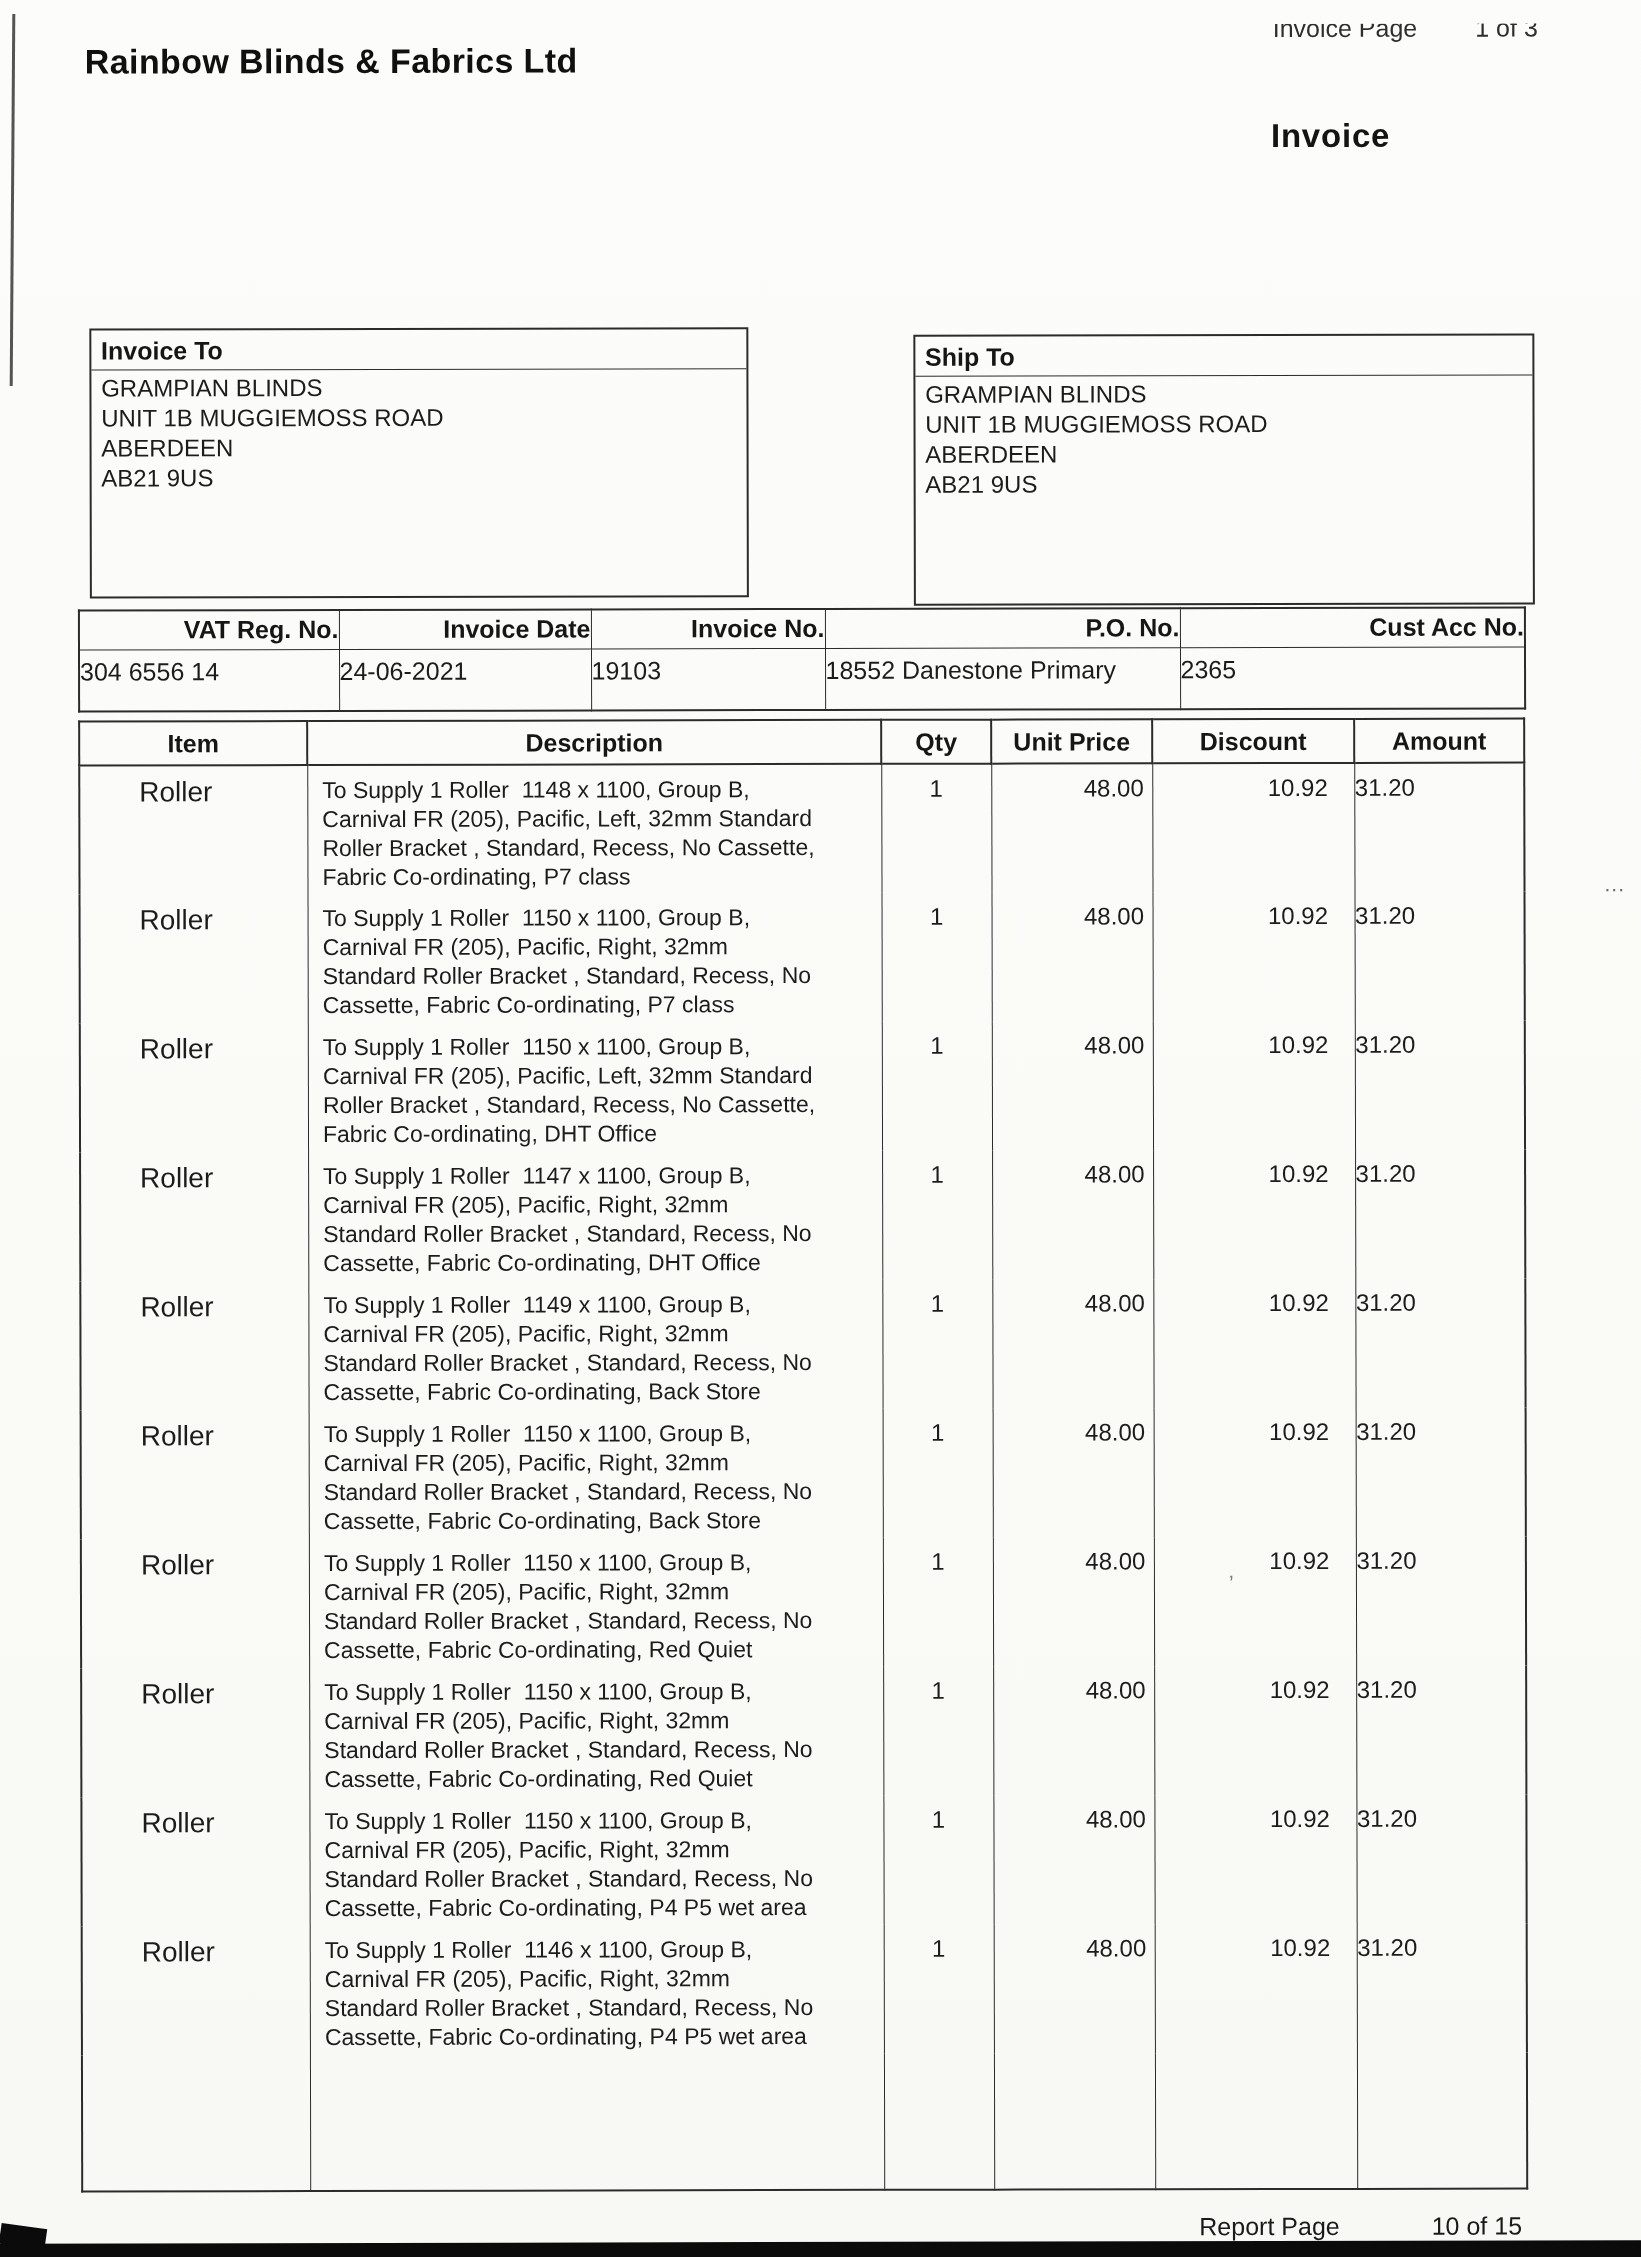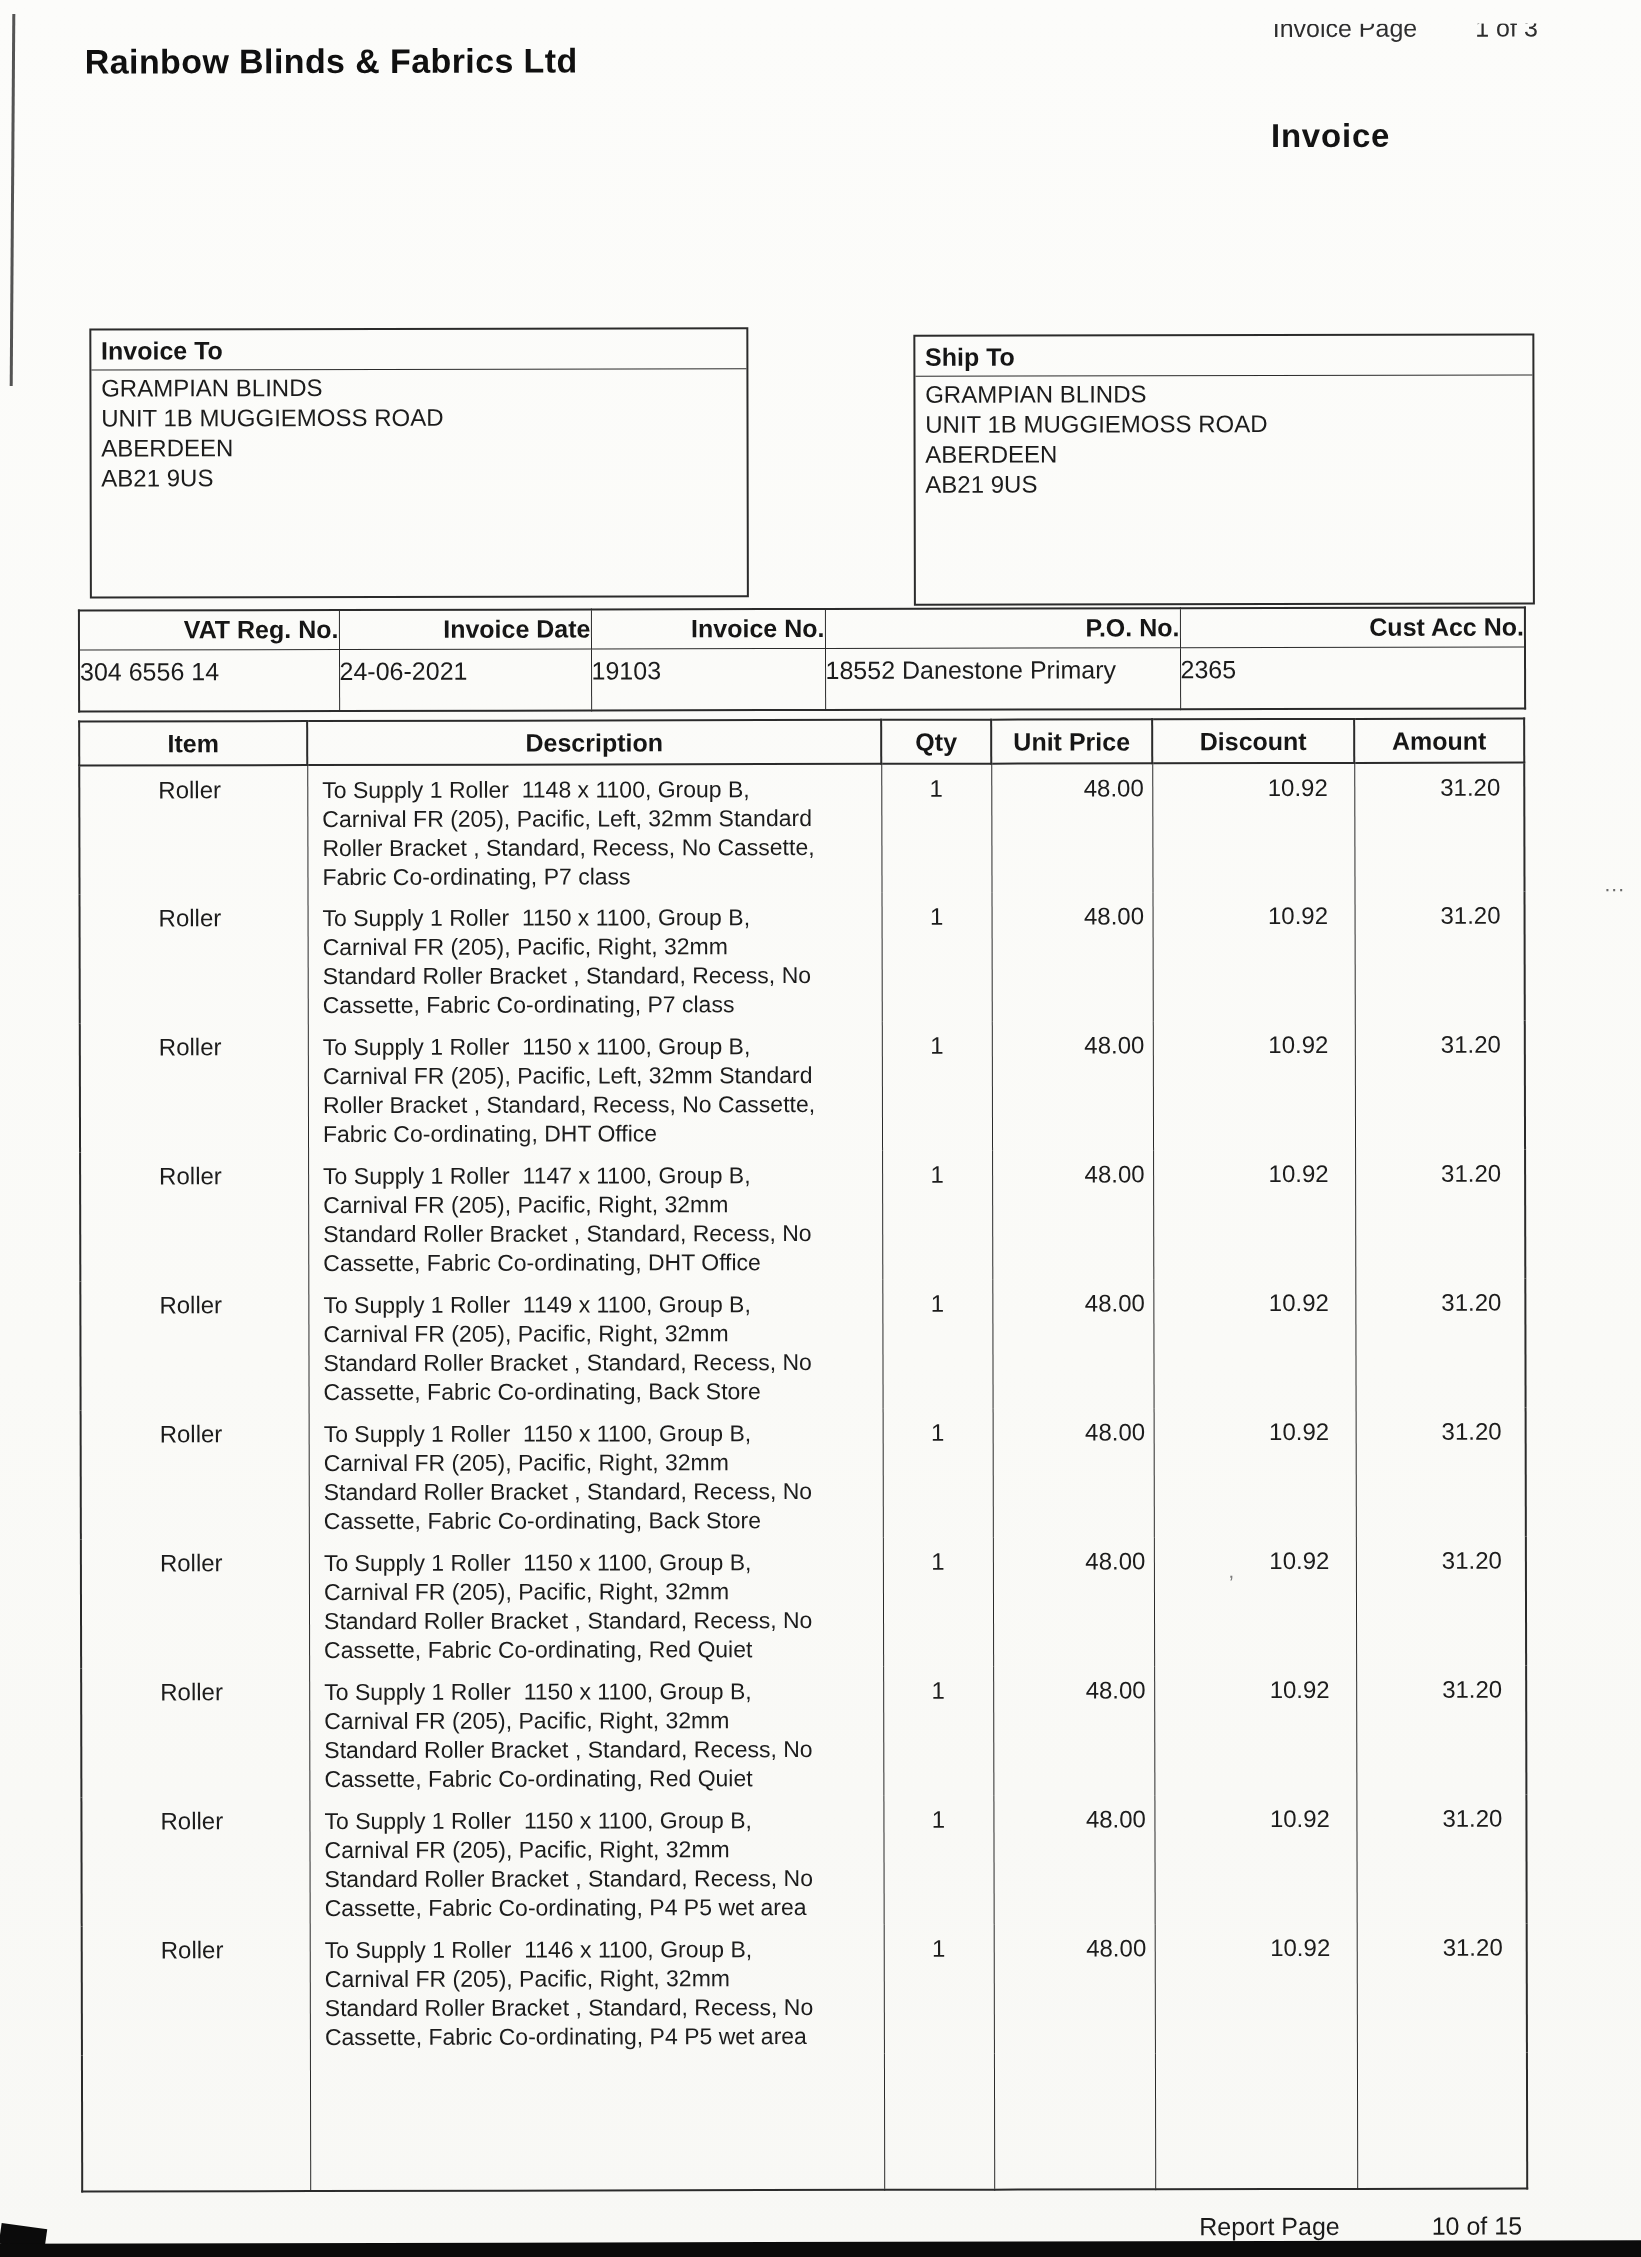--- a/index.html
+++ b/index.html
@@ -72,26 +72,26 @@
   }
   .items-table thead th {
     border:2.4px solid #2b2b2b; font-size:25px; font-weight:bold;
     height:44px; text-align:center; color:#161616; vertical-align:middle;
   }
   .items-table tbody td {
     border-left:1.9px solid #2b2b2b; border-right:1.9px solid #2b2b2b;
     vertical-align:top; height:129px; padding-top:9.7px;
   }
   .items-table tbody tr.filler-row td { height:auto; }
-  td.cell-item  { font-size:24px; padding-left:78px; }
+  td.cell-item  { font-size:28px; padding-left:59px; }
   td.cell-desc  { font-size:23px; line-height:29px; padding-left:14.5px; padding-right:7.7px; white-space:pre-wrap; }
   td.cell-qty   { font-size:24px; text-align:center; }
   td.cell-unit  { font-size:24px; text-align:right; padding-right:8px; }
   td.cell-disc  { font-size:24px; text-align:right; padding-right:26px; }
-  td.cell-amt   { font-size:24px; text-align:right; padding-right:23px; }
+  td.cell-amt   { font-size:24px; padding-right:12px; }
 
   
   .report-page {
     position:absolute; left:1197px; top:2213px;
     display:flex; gap:92px; font-size:25px; color:#1a1a1a;
   }
 
   
   .artifact-bottom-bar {
     position:absolute; left:-3.9px; bottom:-2.9px; width:1651px; height:18.3px;

